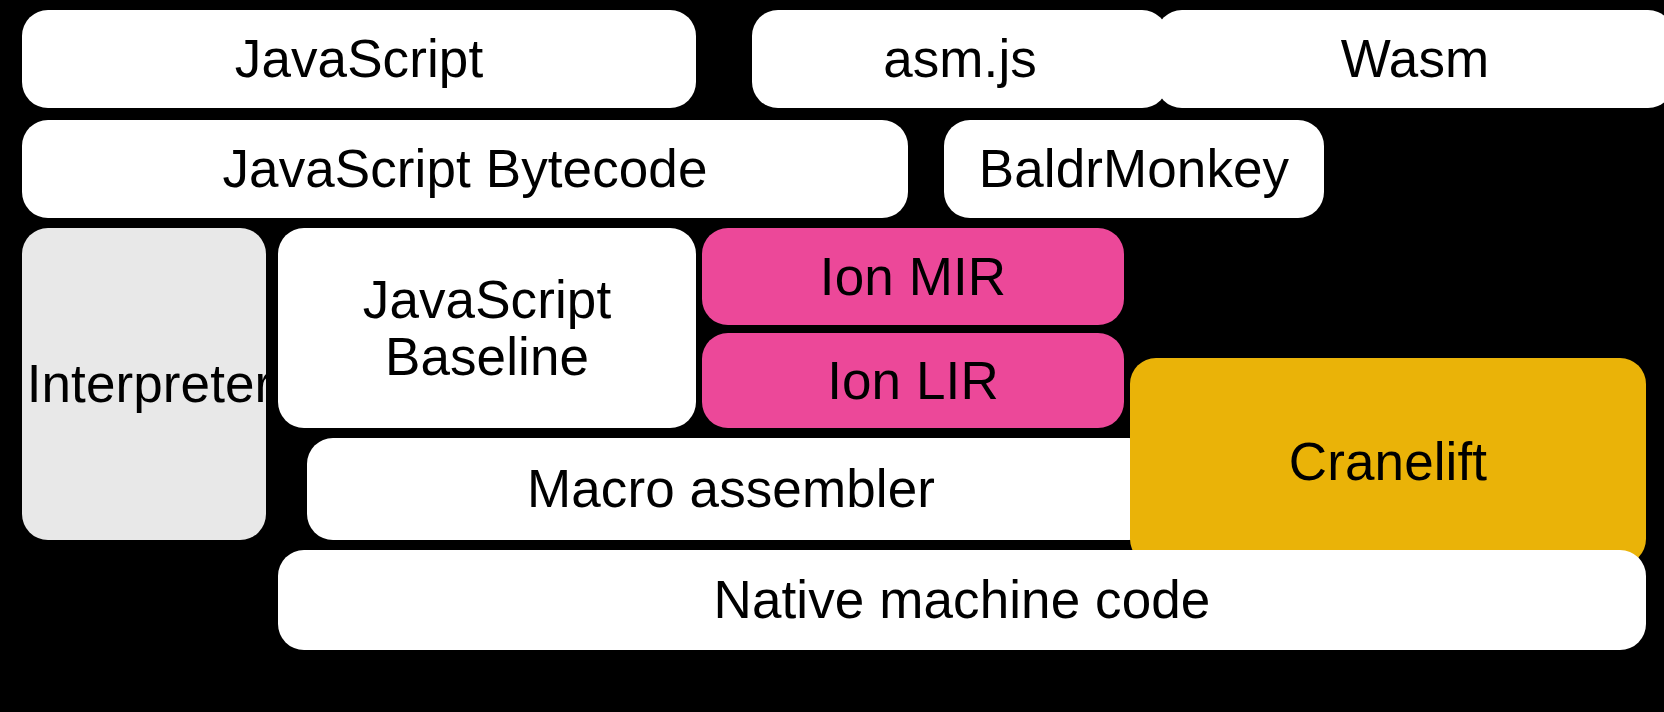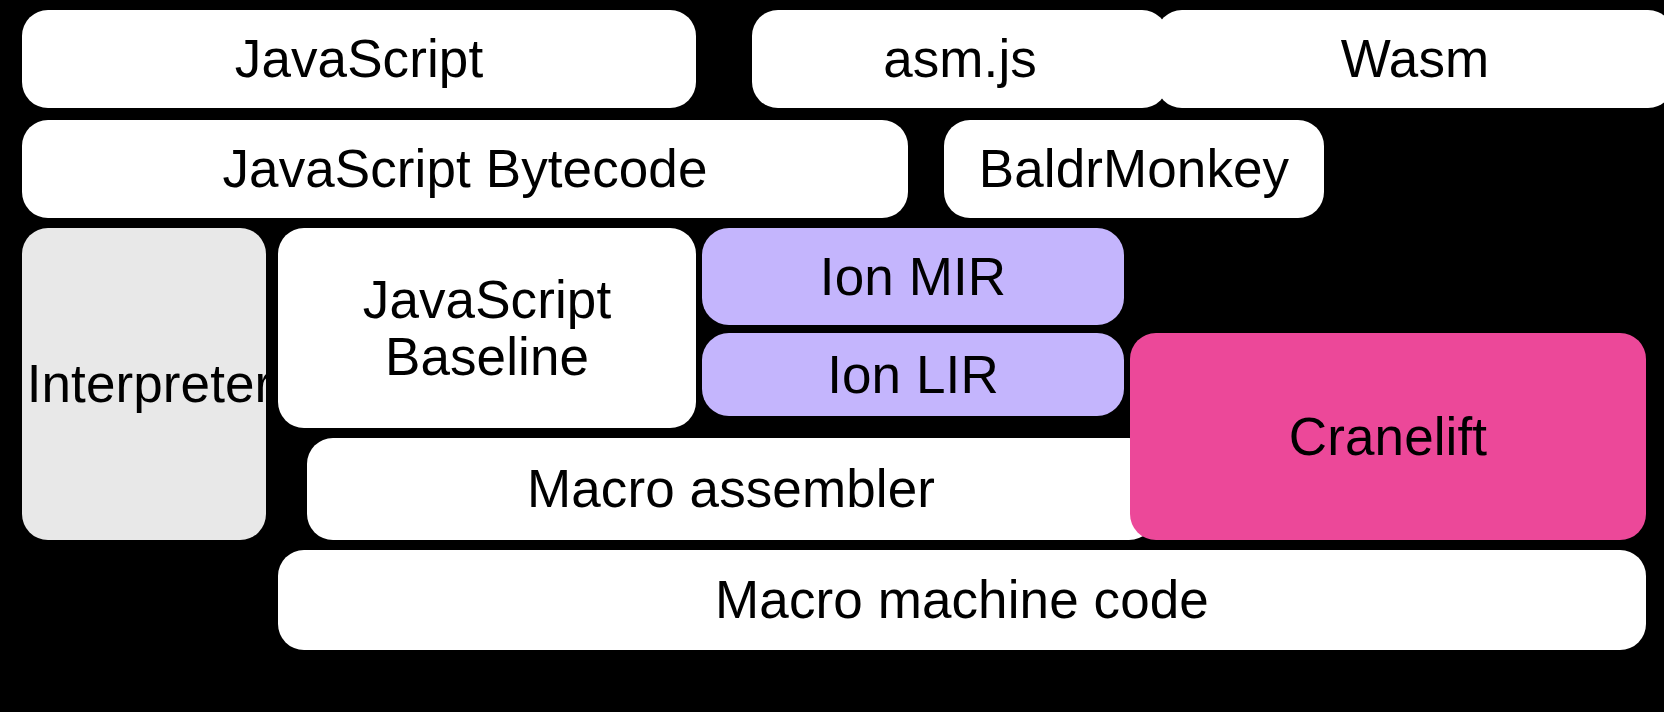--- a/index.html
+++ b/index.html
@@ -32,37 +32,37 @@
     font-size: 53px;
     line-height: 1.08;
     font-weight: 400;
     letter-spacing: 0.1px;
     white-space: pre-line;
     padding: 0 8px;
     user-select: none;
   }
   .fill-white  { background: #ffffff; }
   .fill-grey   { background: #e8e8e8; }
-  .fill-green  { background: #c4b5fd; border-radius: 27px; }
-  .fill-pink   { background: #ec4899; }
+  .fill-green  { background: #ec4899; }
+  .fill-pink   { background: #eab308; margin-top: 25px; }
 
   
   .n-javascript      { left: 22px;   top: 10px;  width: 674px;  height: 98px; }
   .n-asmjs           { left: 704px;  top: 10px;  width: 416px;  height: 98px; margin-left: 48px; }
   .n-wasm            { left: 1128px; top: 10px;  width: 518px;  height: 98px; margin-left: 28px; }
 
   
   .n-js-bytecode     { left: 22px;   top: 120px; width: 886px;  height: 98px; }
   .n-baldrmonkey     { left: 918px;  top: 120px; width: 380px;  height: 98px; margin-left: 26px; }
 
   
   .n-interpreter     { left: 22px;   top: 228px; width: 244px;  height: 312px; padding-left: 19px; }
   .n-js-baseline     { left: 278px;  top: 228px; width: 418px;  height: 200px; }
   .n-ion-mir         { left: 702px;  top: 228px; width: 422px;  height: 97px; }
-  .n-ion-lir         { left: 702px;  top: 333px; width: 422px;  height: 83px; }
+  .n-ion-lir         { left: 702px;  top: 333px; width: 422px;  height: 95px; }
   .n-macro-assembler { left: 278px;  top: 438px; width: 848px;  height: 102px; margin-left: 29px; }
   .n-cranelift       { left: 1130px; top: 333px; width: 516px;  height: 207px; }
 
   
   .n-native-code     { left: 278px;  top: 550px; width: 1368px; height: 100px; }
 </style>
 </head>
 <body>
 
 <div id="diagram">
@@ -83,15 +83,15 @@
 Baseline</div>
 
   <div class="node fill-green n-ion-mir">Ion MIR</div>
 
   <div class="node fill-green n-ion-lir">Ion LIR</div>
 
   <div class="node fill-white n-macro-assembler">Macro assembler</div>
 
   <div class="node fill-pink n-cranelift">Cranelift</div>
 
-  <div class="node fill-white n-native-code">Macro machine code</div>
+  <div class="node fill-white n-native-code">Native machine code</div>
 
 </div>
 
 </body></html>

